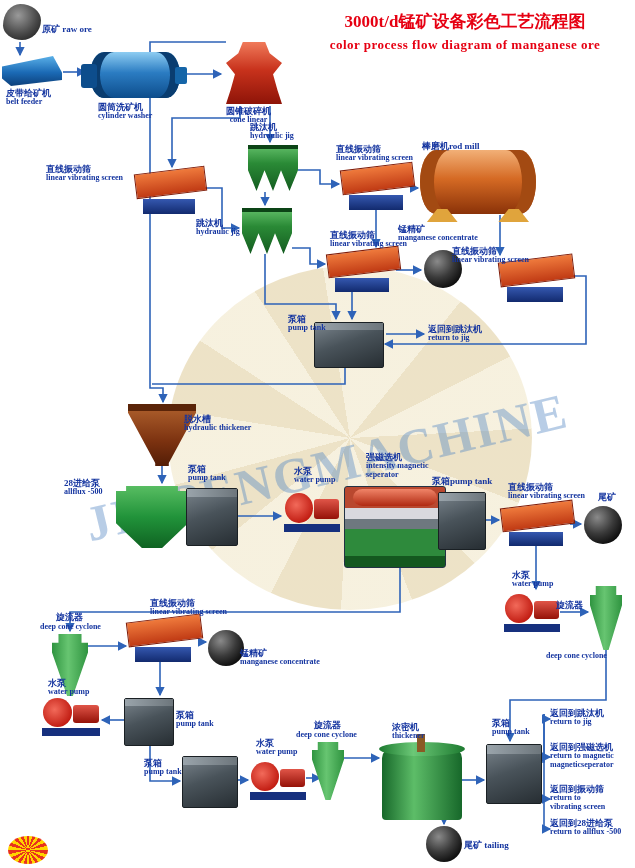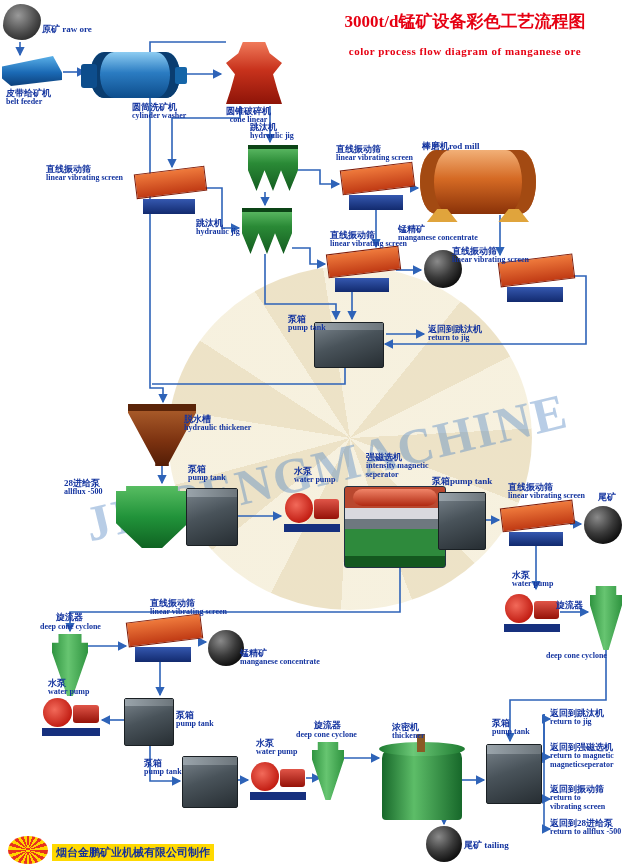--- a/index.html
+++ b/index.html
@@ -12,21 +12,21 @@
         background:repeating-conic-gradient(from 15deg,rgba(246,240,221,.95) 0 24deg,rgba(236,225,196,.95) 24deg 48deg);}
   #wm-blue{position:absolute;left:86px;top:496px;z-index:3;font-weight:bold;font-size:50px;
            letter-spacing:2px;color:rgba(86,136,196,.42);white-space:nowrap;
            transform:rotate(-13.5deg);transform-origin:left center;}
   #arrows{position:absolute;left:0;top:0;z-index:4;}
   #machines,#labels{position:absolute;left:0;top:0;width:100%;height:100%;z-index:5;pointer-events:none;}
   #labels{z-index:6;}
   
   #title{position:absolute;left:300px;top:10px;width:330px;z-index:7;text-align:center;color:#e60012;}
   #title .t1{font-size:17px;font-weight:bold;}
-  #title .t2{font-size:11px;font-weight:bold;letter-spacing:.5px;margin-top:12px;}
+  #title .t2{font-size:13px;font-weight:bold;letter-spacing:.5px;margin-top:4px;}
   #footer-text{position:absolute;left:52px;top:844px;z-index:7;background:#ffd900;color:#14309a;
                font-weight:bold;font-size:11px;padding:1px 4px;white-space:nowrap;}
   
   .lbl{position:absolute;color:#1535a0;font-weight:bold;line-height:1.12;white-space:nowrap;}
   .lbl .cn{font-size:9px;}
   .lbl .en{font-size:8px;}
   
   .machine{position:absolute;}
   .ore{background:radial-gradient(circle at 40% 32%,#9a9a9a,#4a4a4a 55%,#1e1e1e 90%);
        border-radius:45% 55% 50% 50%/60% 45% 55% 40%;}
@@ -177,21 +177,21 @@
       <div class="machine sunlogo" style="left: 8px; top: 836px; width: 40px; height: 28px;"></div>
     </div>
   <div id="labels">
       <div class="lbl" style="left: 42px; top: 24px;">
         <div class="cn">原矿 raw ore</div>
       </div>
       <div class="lbl" style="left: 6px; top: 88px;">
         <div class="cn">皮带给矿机</div>
         <div class="en">belt feeder</div>
       </div>
-      <div class="lbl" style="left: 98px; top: 102px; margin-left: 34px;">
+      <div class="lbl" style="left: 98px; top: 102px;">
         <div class="cn">圆筒洗矿机</div>
         <div class="en">cylinder washer</div>
       </div>
       <div class="lbl" style="left: 226px; top: 106px; text-align: center;">
         <div class="cn">圆锥破碎机</div>
         <div class="en">cone linear</div>
       </div>
       <div class="lbl" style="left: 250px; top: 122px;">
         <div class="cn">跳汰机</div>
         <div class="en">hydraulic jig</div>
@@ -337,14 +337,13 @@
       <div class="lbl" style="left: 464px; top: 840px;">
         <div class="cn">尾矿 tailing</div>
       </div>
     </div>
 
   <div id="title">
     <div class="t1">3000t/d锰矿设备彩色工艺流程图</div>
     <div class="t2">color process flow diagram of manganese ore</div>
   </div>
 
-  <div id="footer-text">烟台金鹏矿业机械有限公司制作</div>
 </div>
 
 </body></html>

